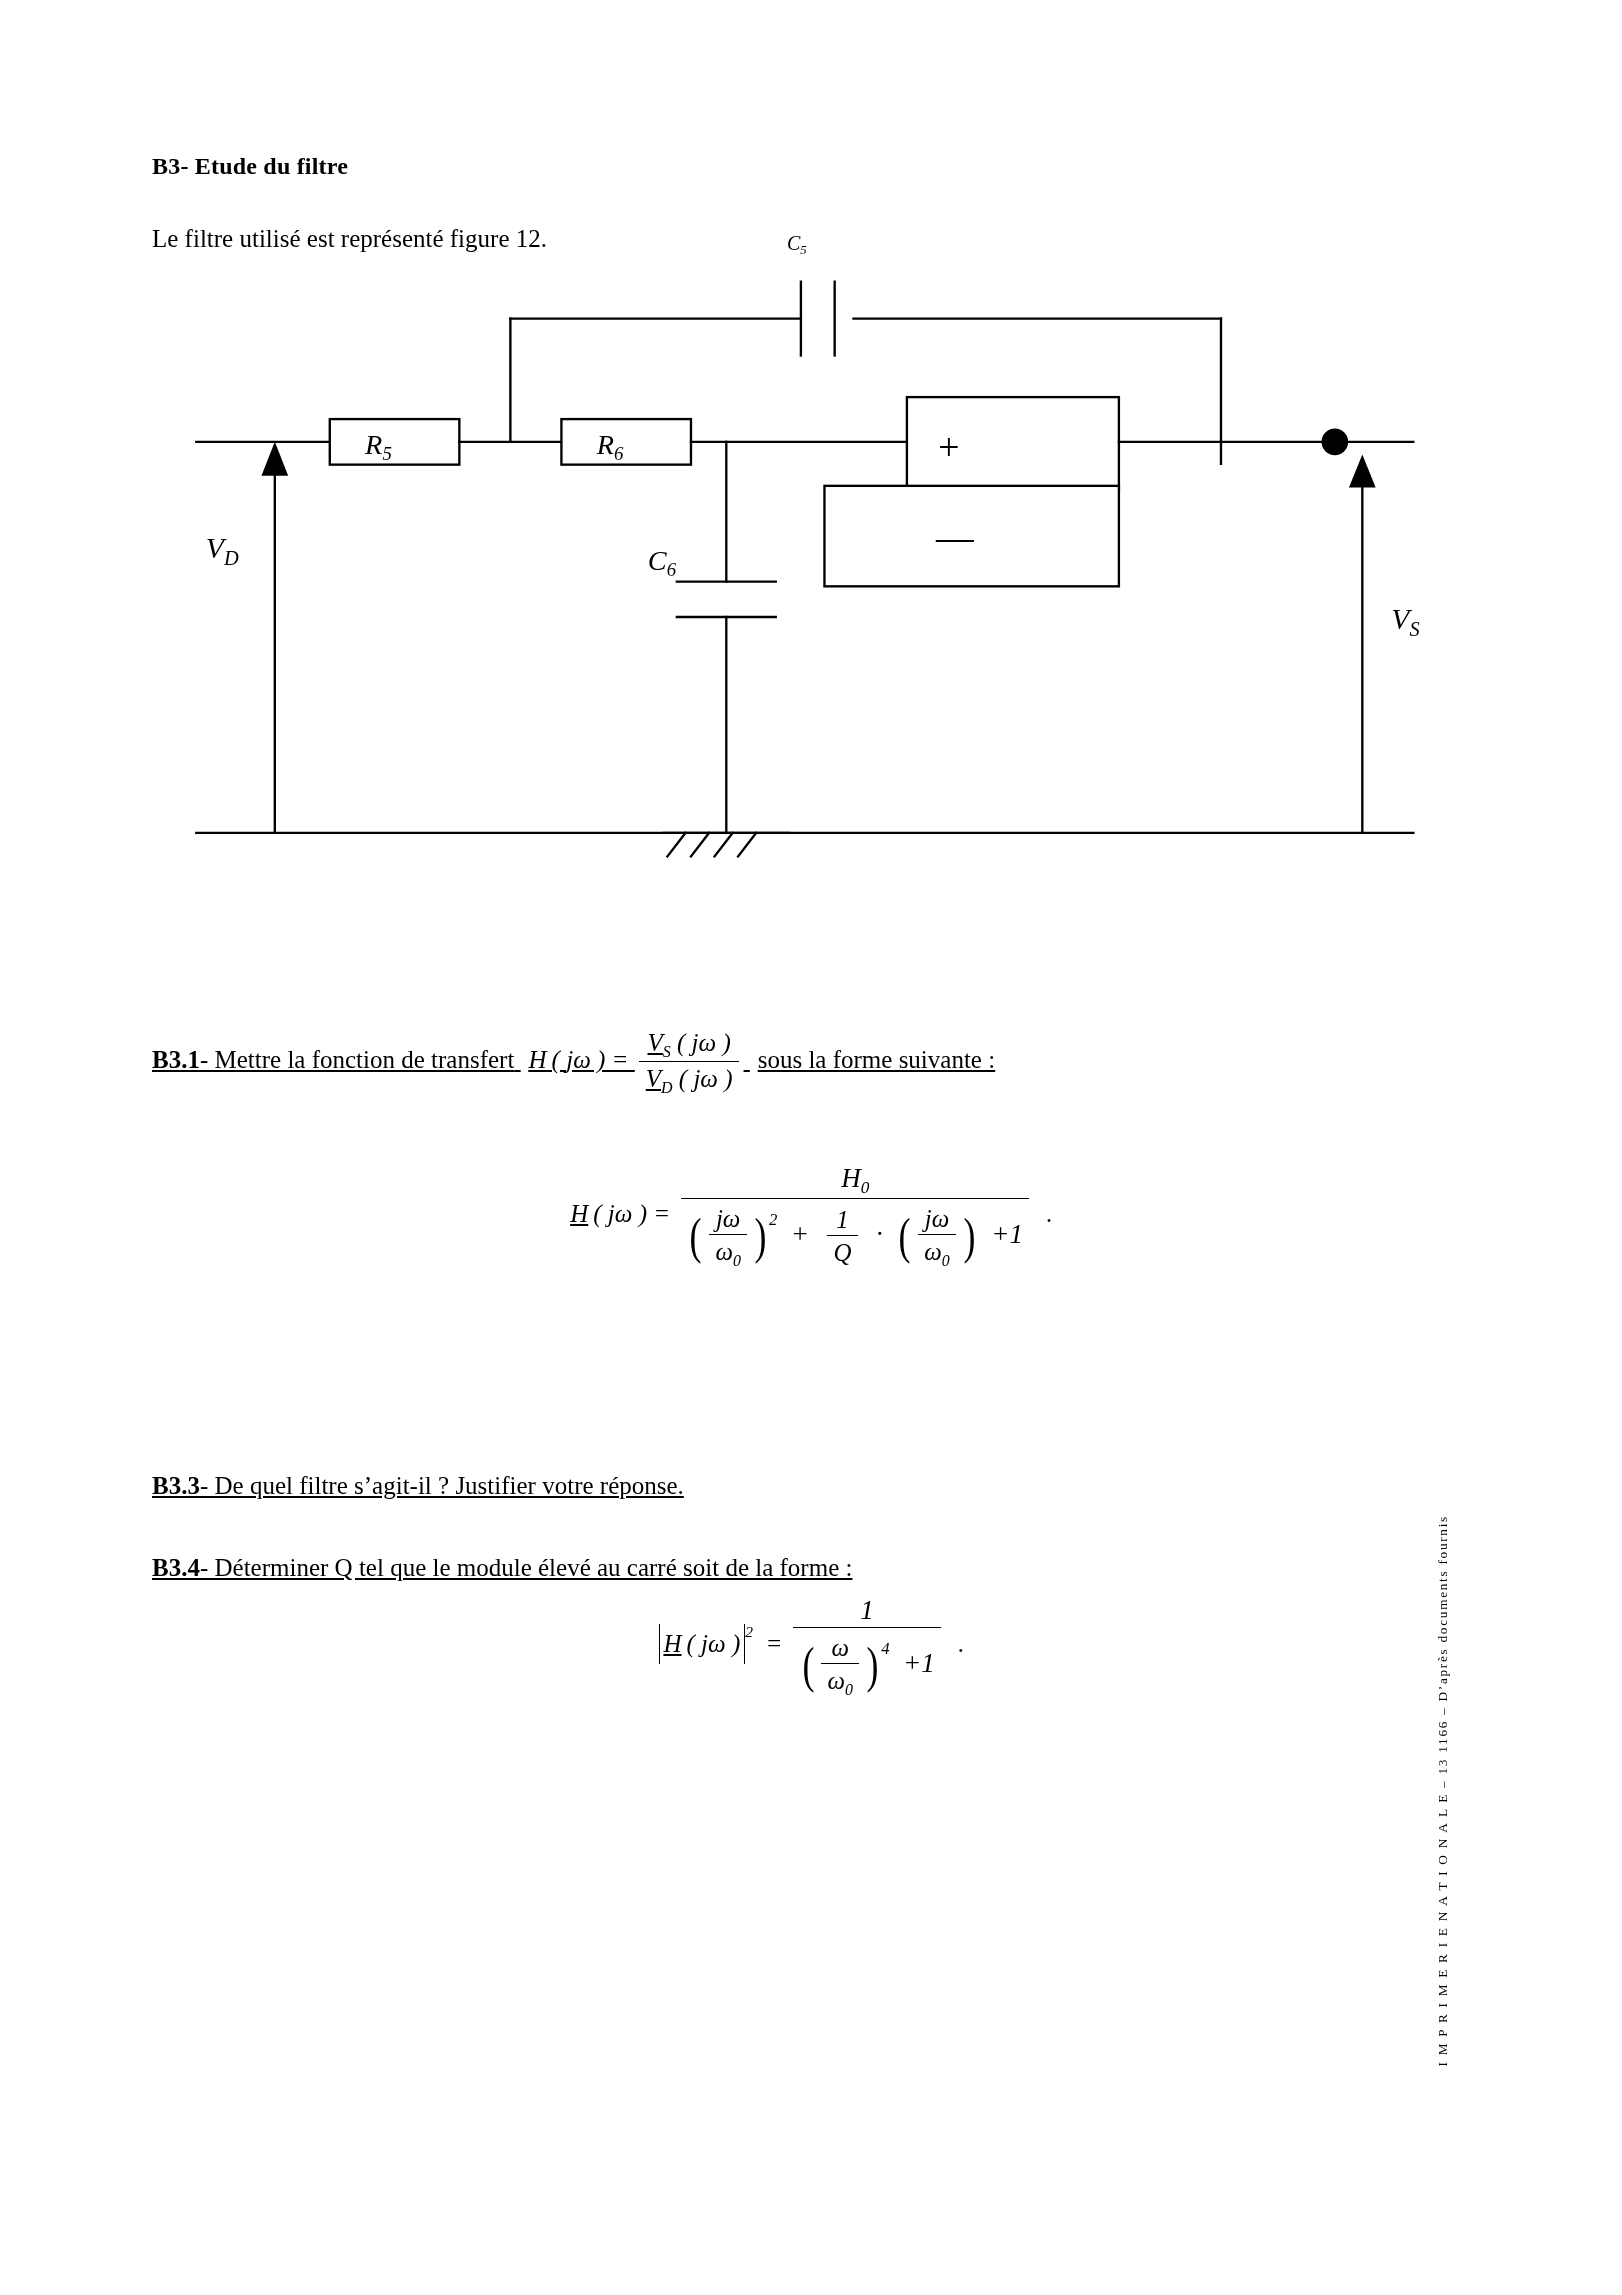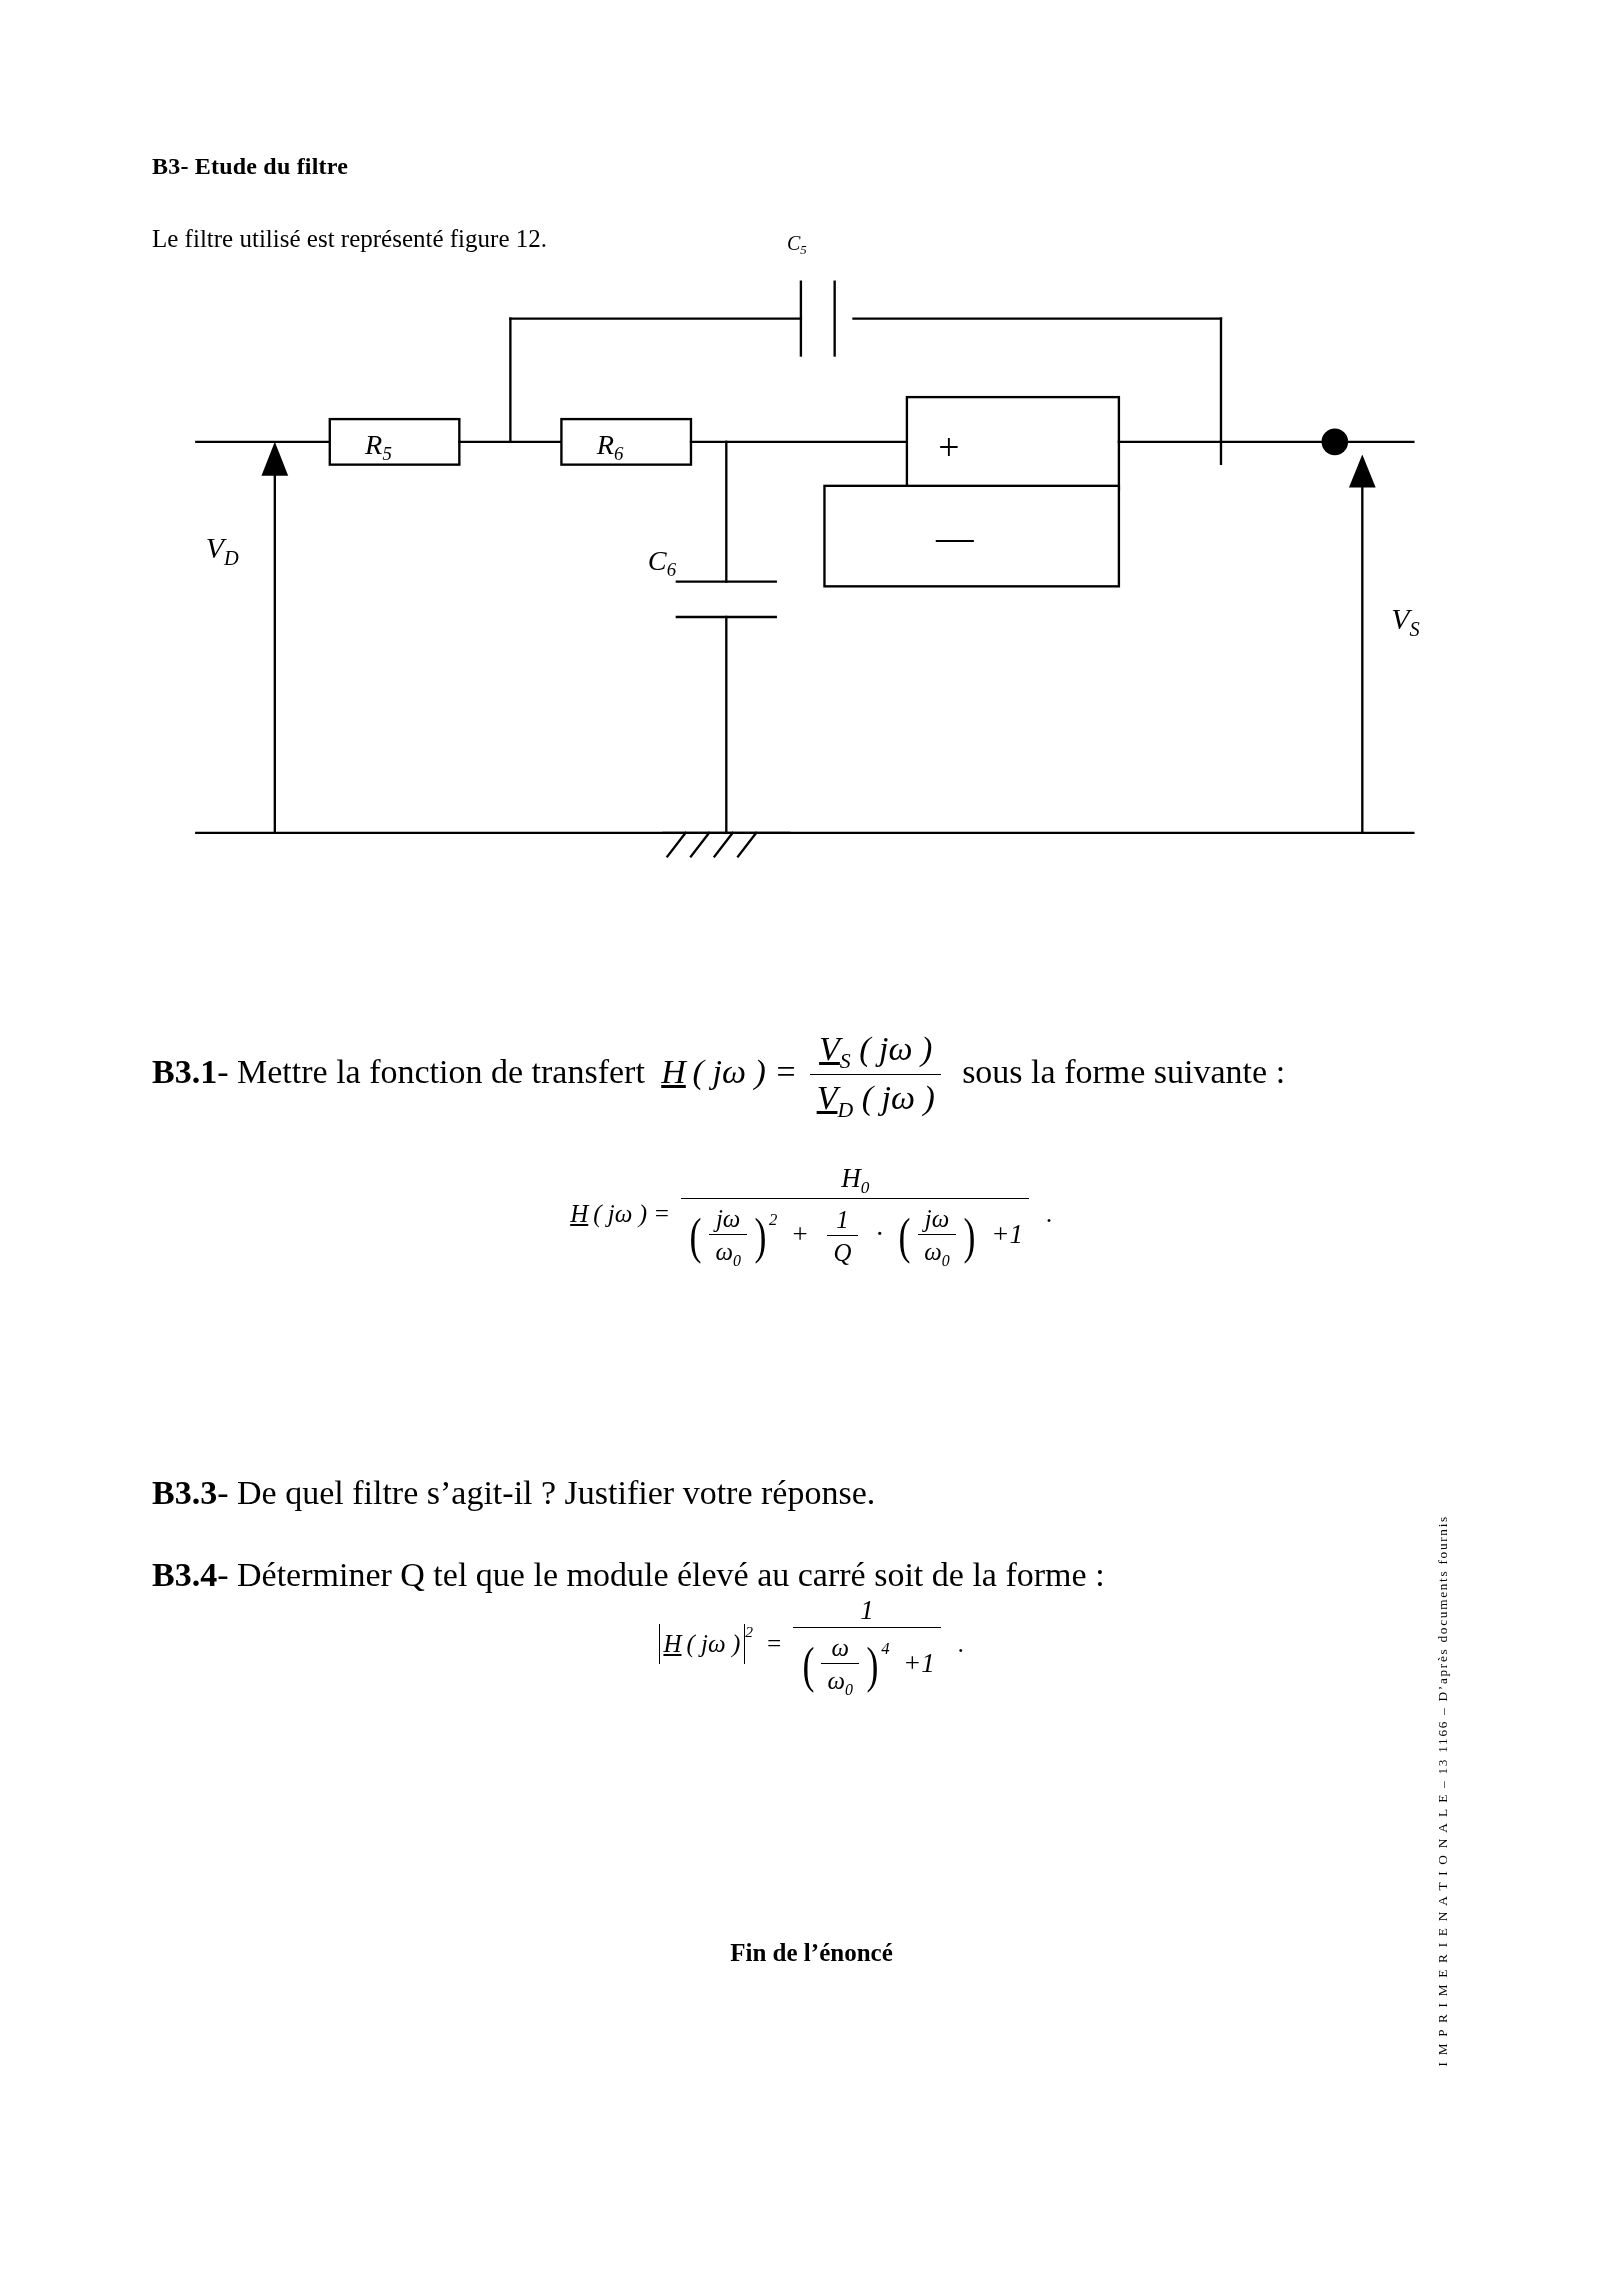--- a/index.html
+++ b/index.html
@@ -41,22 +41,23 @@
     position: absolute;
     left: 0;
     top: 895px;
     width: 1623px;
     text-align: center;
     font-size: 25px;
   }
   .q-block {
     position: absolute;
     left: 152px;
-    font-size: 34px;
+    font-size: 25px;
     line-height: 1.45;
+    text-decoration: underline;
   }
   .q-label { font-weight: bold; }
   .end-note {
     position: absolute;
     left: 0;
     top: 1939px;
     width: 1623px;
     text-align: center;
     font-size: 25px;
     font-weight: bold;
@@ -254,19 +255,18 @@
       <span class="num math">1</span>
       <span class="den math" style="padding-top:4.7px;">
         <span class="paren-big">(</span><span class="frac" style="font-size:0.92em;"><span class="num">ω</span><span class="den">ω<span class="sub">0</span></span></span><span class="paren-big">)</span><span class="sup" style="vertical-align:1.1em;">4</span>
         &nbsp;+1
       </span>
     </span>
     <span class="math">&nbsp;.</span>
   </div>
 
 
-  <div class="end-note">Fin de l’énoncé</div>
 
 
   <div class="side-note">I M P R I M E R I E   N A T I O N A L E   –   13 1166  –  D’après documents fournis</div>
 
 </div>
 
 
 </body></html>

